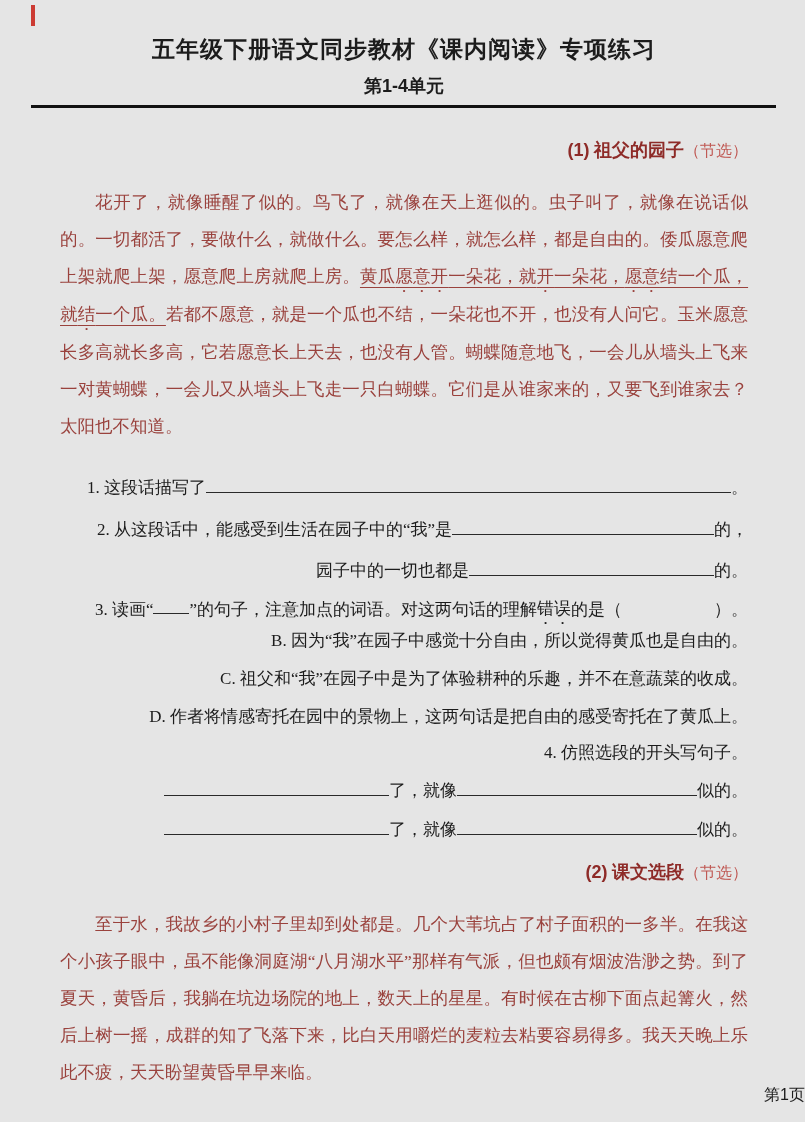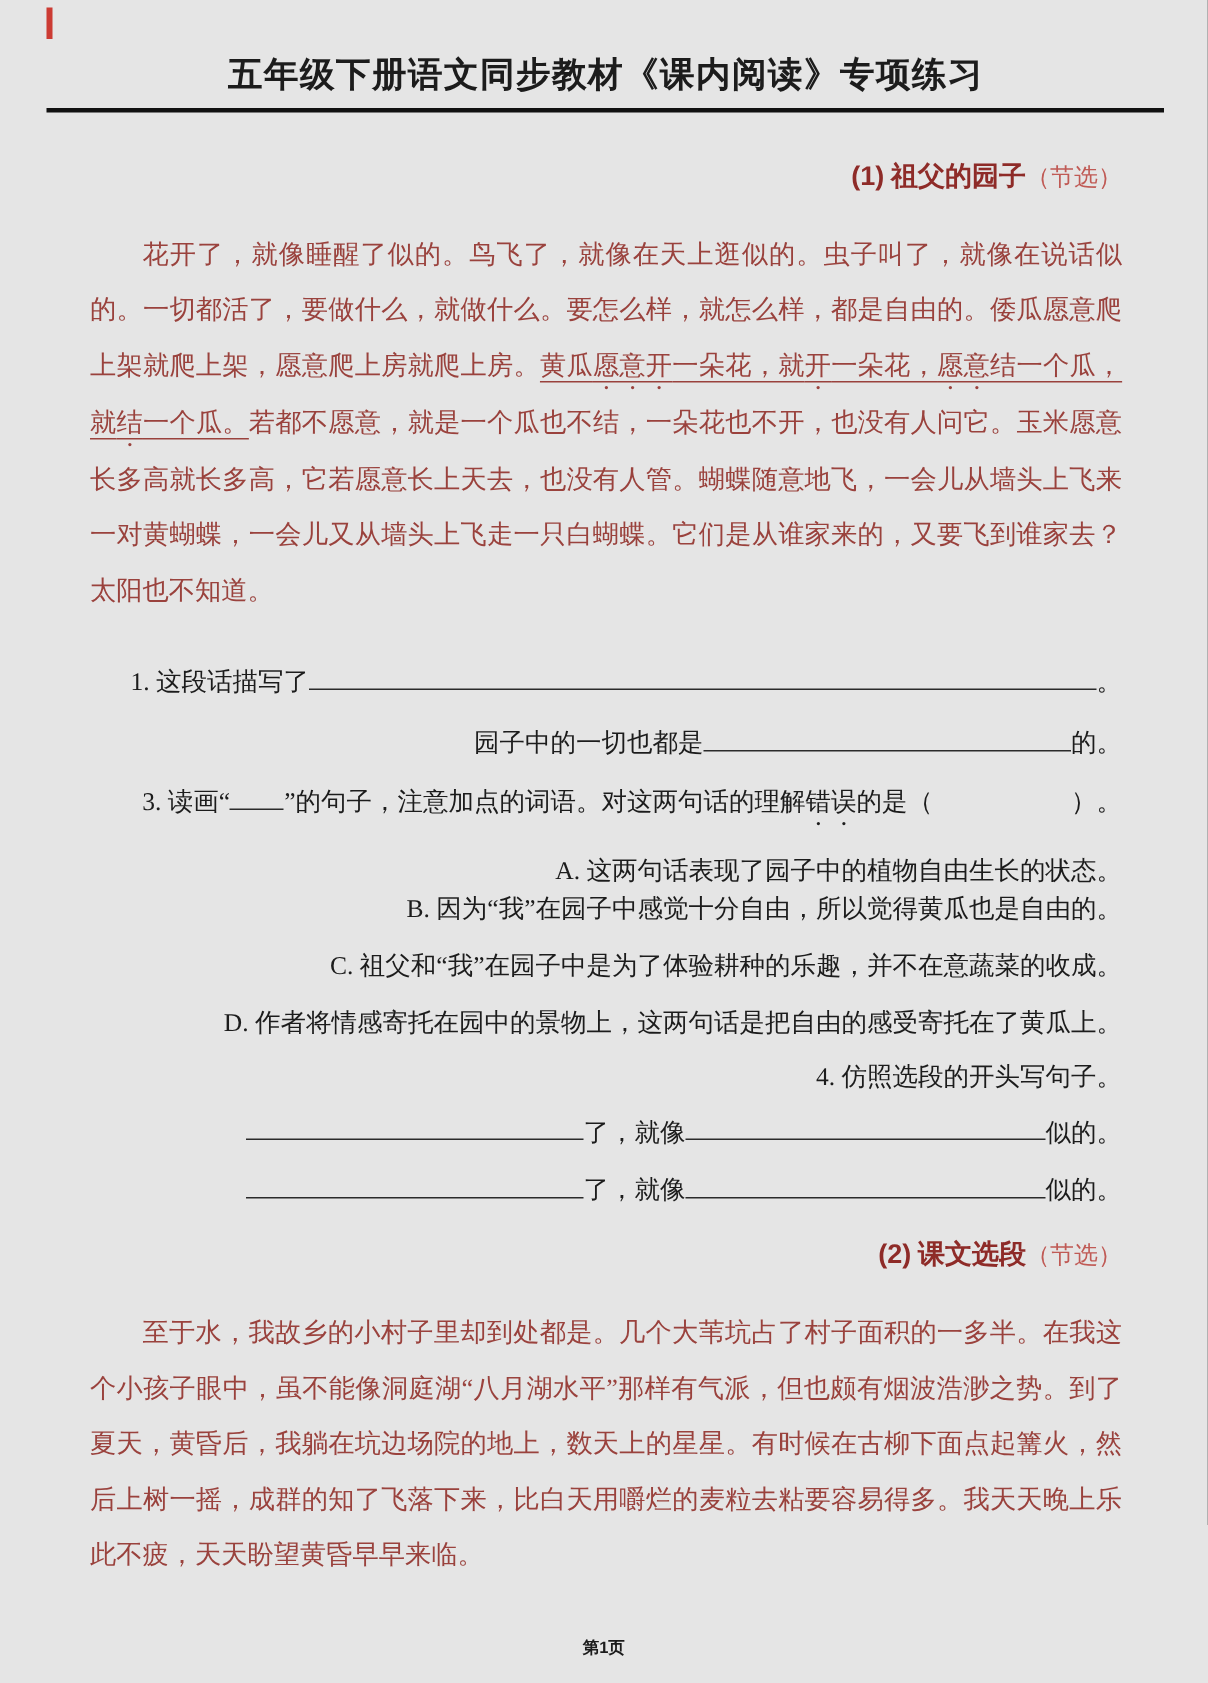--- a/index.html
+++ b/index.html
@@ -84,49 +84,50 @@
   }
   .seg-gap{display:inline-block;height:1em;}
   .questions{margin-top:30px;font-size:17px;}
   .q-line{margin-left:18px;line-height:24px;margin-top:16px;text-align:right;}
   .q-line.cont{margin-left:18px;}
   .q-line.option{margin-left:33px;}
   .q-line.fill{margin-left:35px;}
   .q3-line .seg-d{text-emphasis-color:var(--text-black);-webkit-text-emphasis-color:var(--text-black);}
   .footer{
     position:absolute;bottom:16px;left:0;right:0;
-    text-align:center;
-    font-size:11px;font-weight:bold;
+    text-align:right;
+    font-size:16px;font-weight:normal;
     font-family:"Liberation Sans", sans-serif;
   }
 </style>
 </head>
 <body>
 
 <div class="page">
 
   <div class="corner-mark"></div>
 
   <div class="doc-title">五年级下册语文同步教材《课内阅读》专项练习</div>
+  <div class="doc-subtitle">第1-4单元</div>
   <div class="title-rule"></div>
 
   <div class="section-heading">
     <span class="h-num">(1)</span>
     <span class="h-title">祖父的园子</span><span class="h-suffix">（节选）</span>
   </div>
 
   <div class="passage">
     <p><span class="seg seg-plain">花开了，就像睡醒了似的。鸟飞了，就像在天上逛似的。虫子叫了，就像在说话似的。一切都活了，要做什么，就做什么。要怎么样，就怎么样，都是自由的。倭瓜愿意爬上架就爬上架，愿意爬上房就爬上房。</span><span class="seg seg-u">黄瓜</span><span class="seg seg-ud">愿意开</span><span class="seg seg-u">一朵花，就</span><span class="seg seg-ud">开</span><span class="seg seg-u">一朵花，</span><span class="seg seg-ud">愿意</span><span class="seg seg-u">结一个瓜，就</span><span class="seg seg-ud">结</span><span class="seg seg-u">一个瓜。</span><span class="seg seg-plain">若都不愿意，就是一个瓜也不结，一朵花也不开，也没有人问它。玉米愿意长多高就长多高，它若愿意长上天去，也没有人管。蝴蝶随意地飞，一会儿从墙头上飞来一对黄蝴蝶，一会儿又从墙头上飞走一只白蝴蝶。它们是从谁家来的，又要飞到谁家去？太阳也不知道。</span></p>
   </div>
 
   <div class="questions">
     <div class="q-line"><span class="seg seg-plain">1. 这段话描写了</span><span class="seg seg-blank" style="width: 525px;"></span><span class="seg seg-plain">。</span></div>
+    <div class="q-line" style="margin-top:17px"><span class="seg seg-plain">2. 从这段话中，能感受到生活在园子中的“我”是</span><span class="seg seg-blank" style="width: 262px;"></span><span class="seg seg-plain">的，</span></div>
     <div class="q-line cont" style="margin-top:16px"><span class="seg seg-plain">园子中的一切也都是</span><span class="seg seg-blank" style="width: 245px;"></span><span class="seg seg-plain">的。</span></div>
     <div class="q-line q3-line" style="margin-top:14px"><span class="seg seg-plain">3. 读画“</span><span class="seg seg-blank" style="width: 36px;"></span><span class="seg seg-plain">”的句子，注意加点的词语。对这两句话的理解</span><span class="seg seg-d">错误</span><span class="seg seg-plain">的是（</span><span class="seg seg-gap" style="width: 92px;"></span><span class="seg seg-plain">）。</span></div>
-    <div class="q-line option" style="margin-top:15px">A. 这两句话表现了园子中的植物自由生长的状态。</div>
     <div class="q-line option" style="margin-top:1px">B. 因为“我”在园子中感觉十分自由，所以觉得黄瓜也是自由的。</div>
     <div class="q-line option" style="margin-top:14px">C. 祖父和“我”在园子中是为了体验耕种的乐趣，并不在意蔬菜的收成。</div>
     <div class="q-line option" style="margin-top:14px">D. 作者将情感寄托在园中的景物上，这两句话是把自由的感受寄托在了黄瓜上。</div>
     <div class="q-line" style="margin-top:12px"><span class="seg seg-plain">4. 仿照选段的开头写句子。</span></div>
     <div class="q-line fill" style="margin-top:13px"><span class="seg seg-blank" style="width: 225px;"></span><span class="seg seg-plain">了，就像</span><span class="seg seg-blank" style="width: 240px;"></span><span class="seg seg-plain">似的。</span></div>
     <div class="q-line fill" style="margin-top:14px"><span class="seg seg-blank" style="width: 225px;"></span><span class="seg seg-plain">了，就像</span><span class="seg seg-blank" style="width: 240px;"></span><span class="seg seg-plain">似的。</span></div>
   </div>
 
   <div class="section-heading" style="margin-top:18px">
     <span class="h-num">(2)</span>

